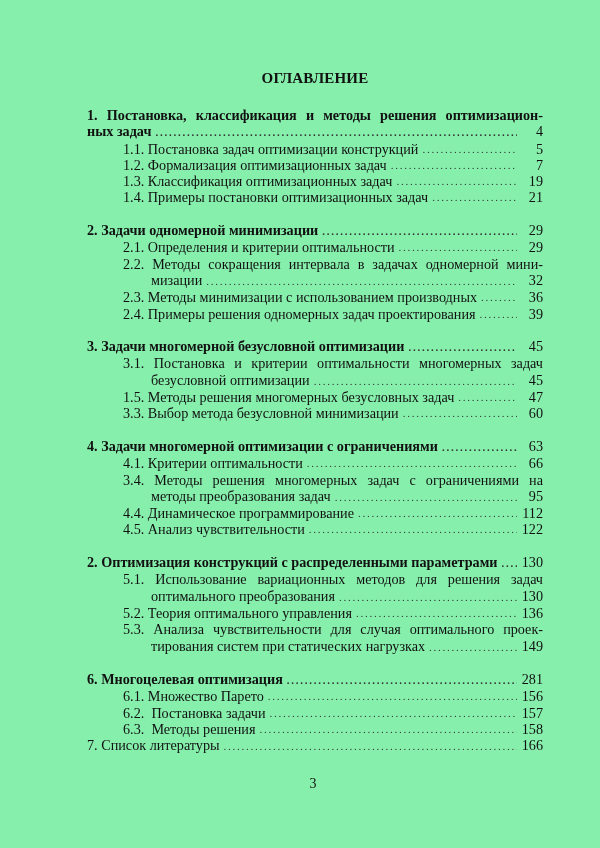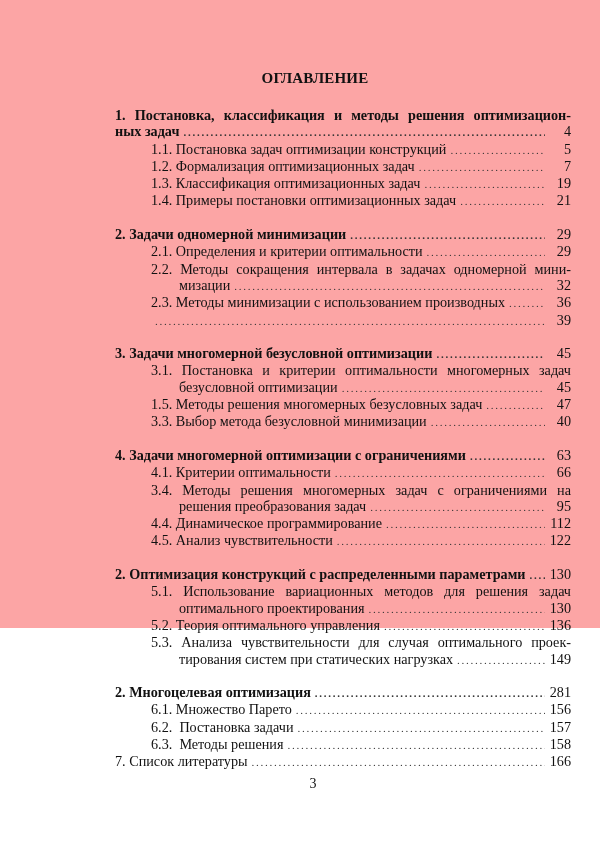--- a/index.html
+++ b/index.html
@@ -11,41 +11,40 @@
       width: 600px;
       height: 848px;
       position: relative;
       overflow: hidden;
       font-family: "Liberation Serif", "DejaVu Serif", serif;
       color: #111111;
     }
     .page {
       position: absolute;
       left: 0; top: 0;
-      width: 600px; height: 628px;
-      background: #fca5a5;
+      width: 600px; height: 848px;
+      background: #86efac;
     }
     .title {
       position: absolute;
       top: 70px;
       left: 0;
       width: 630px;
       text-align: center;
       font-weight: bold;
       font-size: 15px;
       letter-spacing: 0.2px;
     }
     .toc {
       position: absolute;
       left: 87px;
       top: 107px;
       width: 456px;
       font-size: 14.2px;
       line-height: 16.3px;
-      margin-left: 28px;
     }
     .section {
       margin-bottom: 16.3px;
     }
     .section.last {
       margin-bottom: 0;
     }
     .row {
       display: flex;
       align-items: baseline;
@@ -71,21 +70,21 @@
     .row .leader::before {
       content: ". . . . . . . . . . . . . . . . . . . . . . . . . . . . . . . . . . . . . . . . . . . . . . . . . . . . . . . . . . . . . . . . . . . . . . . . . . . . . . . . . . . . . . . . . . . . . . . . .";
       letter-spacing: -0.5px;
     }
     .row .pg {
       flex: 0 0 auto;
       min-width: 22px;
       text-align: right;
     }
     .bold { font-weight: bold; }
-    .sub { padding-left: 36px; }
+    .sub { padding-left: 36px; align-items: center; }
     .sub-cont { padding-left: 64px; justify-content: center; }
     .sub-wrap { padding-left: 36px; }
     .page-number {
       position: absolute;
       top: 776px;
       left: 0;
       width: 626px;
       text-align: center;
       font-size: 14px;
     }
@@ -143,20 +142,21 @@
         <span class="text">мизации</span>
         <span class="leader"></span>
         <span class="pg">32</span>
       </div>
       <div class="row sub">
         <span class="text">2.3. Методы минимизации с использованием производных</span>
         <span class="leader"></span>
         <span class="pg">36</span>
       </div>
       <div class="row sub">
+        <span class="text">2.4. Примеры решения одномерных задач проектирования</span>
         <span class="leader"></span>
         <span class="pg">39</span>
       </div>
     </div>
 
     <div class="section">
       <div class="row bold">
         <span class="text">3. Задачи многомерной безусловной оптимизации</span>
         <span class="leader"></span>
         <span class="pg" style="font-weight:normal">45</span>
@@ -168,38 +168,38 @@
         <span class="pg">45</span>
       </div>
       <div class="row sub">
         <span class="text">1.5. Методы решения многомерных безусловных задач</span>
         <span class="leader"></span>
         <span class="pg">47</span>
       </div>
       <div class="row sub">
         <span class="text">3.3. Выбор метода безусловной минимизации</span>
         <span class="leader"></span>
-        <span class="pg">40</span>
+        <span class="pg">60</span>
       </div>
     </div>
 
     <div class="section">
       <div class="row bold">
         <span class="text">4. Задачи многомерной оптимизации с ограничениями</span>
         <span class="leader"></span>
         <span class="pg" style="font-weight:normal">63</span>
       </div>
       <div class="row sub">
         <span class="text">4.1. Критерии оптимальности</span>
         <span class="leader"></span>
         <span class="pg">66</span>
       </div>
       <div class="row wrap sub-wrap">3.4. Методы решения многомерных задач с ограничениями на</div>
       <div class="row sub-cont">
-        <span class="text">решения преобразования задач</span>
+        <span class="text">методы преобразования задач</span>
         <span class="leader"></span>
         <span class="pg">95</span>
       </div>
       <div class="row sub">
         <span class="text">4.4. Динамическое программирование</span>
         <span class="leader"></span>
         <span class="pg">112</span>
       </div>
       <div class="row sub">
         <span class="text">4.5. Анализ чувствительности</span>
@@ -209,40 +209,40 @@
     </div>
 
     <div class="section">
       <div class="row bold">
         <span class="text">2. Оптимизация конструкций с распределенными параметрами</span>
         <span class="leader"></span>
         <span class="pg" style="font-weight:normal">130</span>
       </div>
       <div class="row wrap sub-wrap">5.1. Использование вариационных методов для решения задач</div>
       <div class="row sub-cont">
-        <span class="text">оптимального проектирования</span>
+        <span class="text">оптимального преобразования</span>
         <span class="leader"></span>
         <span class="pg">130</span>
       </div>
       <div class="row sub">
         <span class="text">5.2. Теория оптимального управления</span>
         <span class="leader"></span>
         <span class="pg">136</span>
       </div>
       <div class="row wrap sub-wrap">5.3. Анализа чувствительности для случая оптимального проек-</div>
       <div class="row sub-cont">
         <span class="text">тирования систем при статических нагрузках</span>
         <span class="leader"></span>
         <span class="pg">149</span>
       </div>
     </div>
 
     <div class="section last">
       <div class="row bold">
-        <span class="text">2. Многоцелевая оптимизация</span>
+        <span class="text">6. Многоцелевая оптимизация</span>
         <span class="leader"></span>
         <span class="pg" style="font-weight:normal">281</span>
       </div>
       <div class="row sub">
         <span class="text">6.1. Множество Парето</span>
         <span class="leader"></span>
         <span class="pg">156</span>
       </div>
       <div class="row sub">
         <span class="text" style="white-space:pre">6.2.  Постановка задачи</span>

